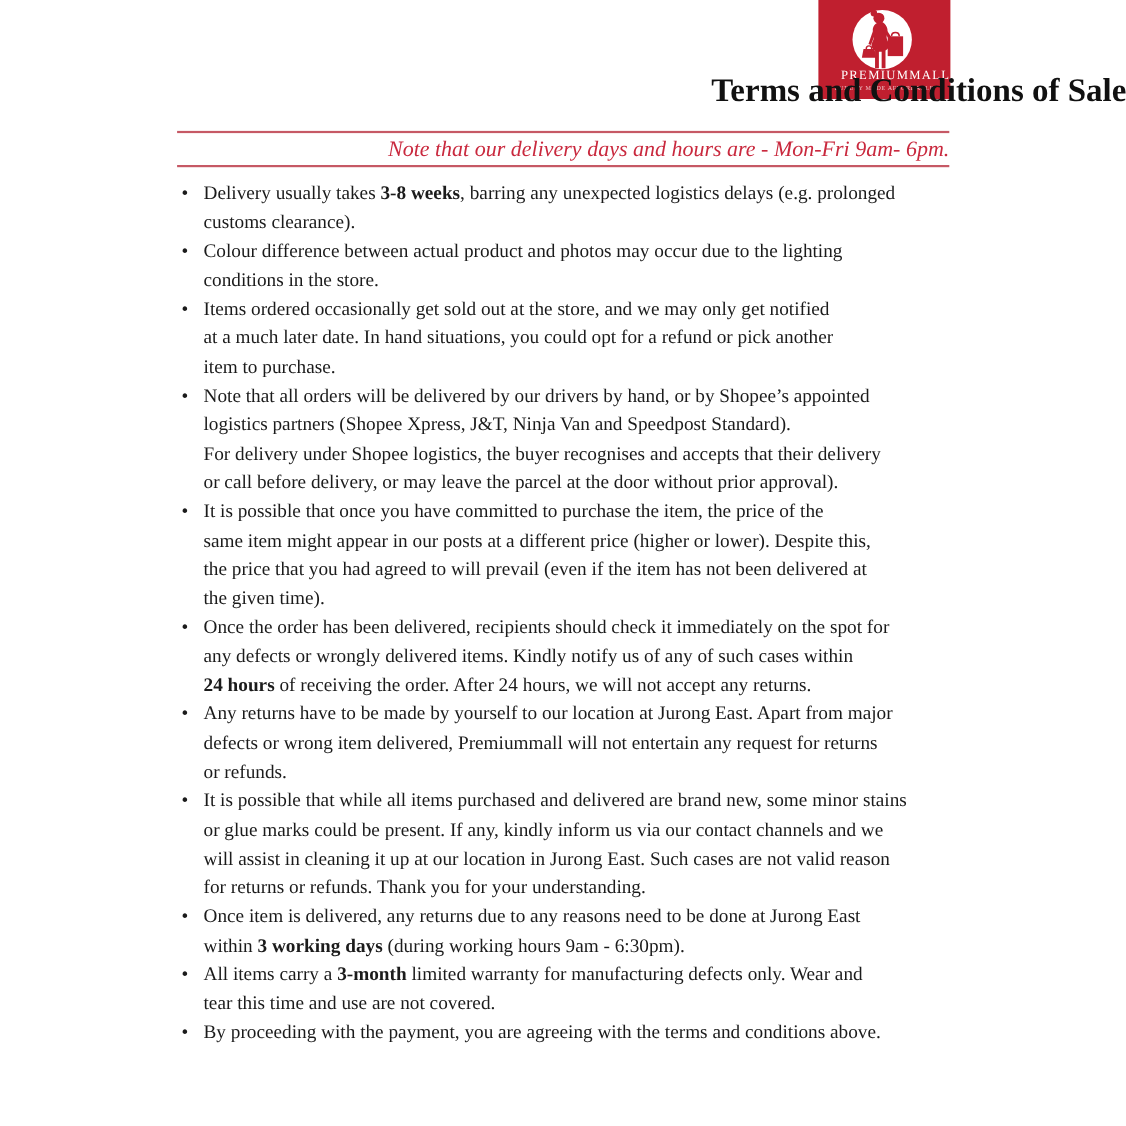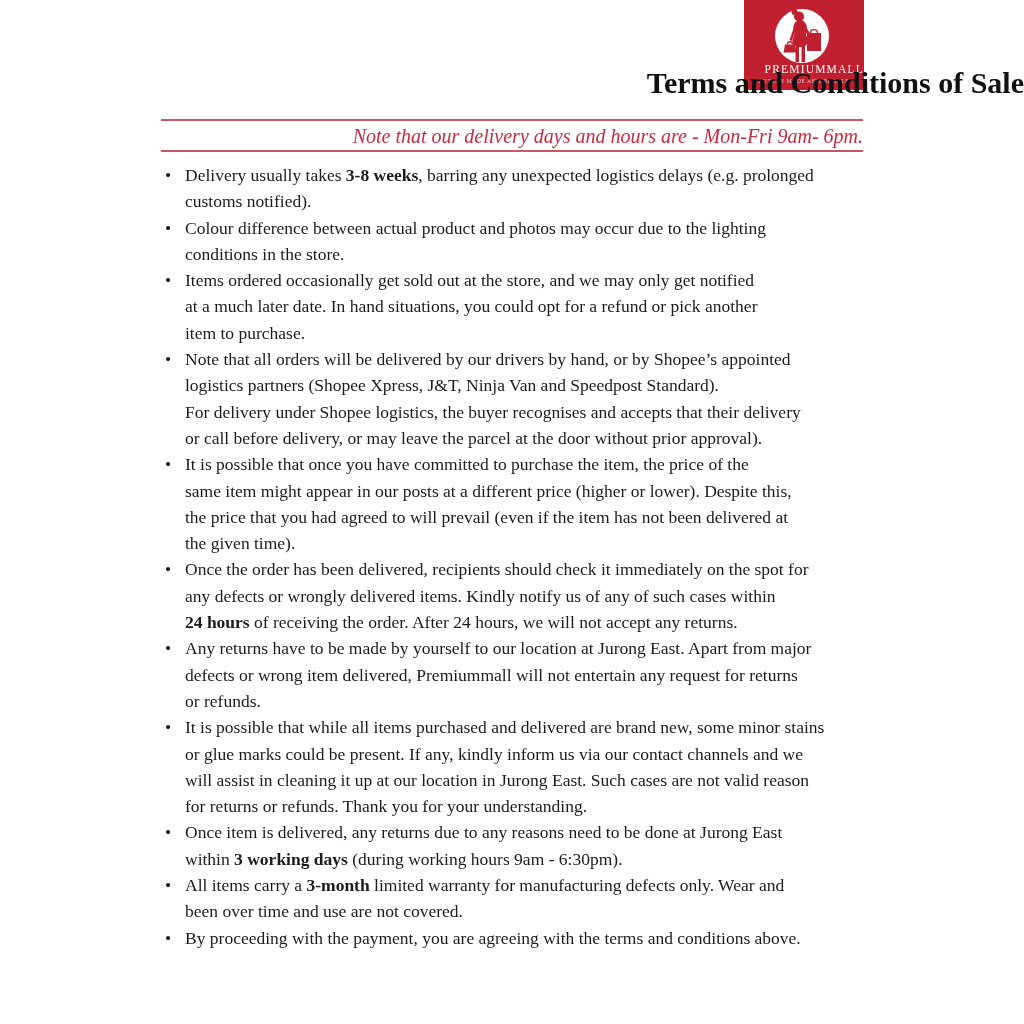--- a/index.html
+++ b/index.html
@@ -140,21 +140,21 @@
 
   <h1 class="title">Terms and Conditions of Sale</h1>
 
   <div class="rule rule-top"></div>
   <div class="note">Note that our delivery days and hours are - Mon-Fri 9am- 6pm.</div>
   <div class="rule rule-bottom"></div>
 
   <ul class="terms" id="terms-list">
       <li>
         <div class="line"><span>Delivery usually takes </span><b>3-8 weeks</b><span>, barring any unexpected logistics delays (e.g. prolonged</span></div>
-        <div class="line"><span>customs notified).</span></div>
+        <div class="line"><span>customs clearance).</span></div>
       </li>
       <li>
         <div class="line"><span>Colour difference between actual product and photos may occur due to the lighting</span></div>
         <div class="line"><span>conditions in the store.</span></div>
       </li>
       <li>
         <div class="line"><span>Items ordered occasionally get sold out at the store, and we may only get notified</span></div>
         <div class="line"><span>at a much later date. In hand situations, you could opt for a refund or pick another</span></div>
         <div class="line"><span>item to purchase.</span></div>
       </li>
@@ -185,20 +185,20 @@
         <div class="line"><span>or glue marks could be present. If any, kindly inform us via our contact channels and we</span></div>
         <div class="line"><span>will assist in cleaning it up at our location in Jurong East. Such cases are not valid reason</span></div>
         <div class="line"><span>for returns or refunds. Thank you for your understanding.</span></div>
       </li>
       <li>
         <div class="line"><span>Once item is delivered, any returns due to any reasons need to be done at Jurong East</span></div>
         <div class="line"><span>within </span><b>3 working days</b><span> (during working hours 9am - 6:30pm).</span></div>
       </li>
       <li>
         <div class="line"><span>All items carry a </span><b>3-month</b><span> limited warranty for manufacturing defects only. Wear and</span></div>
-        <div class="line"><span>been over time and use are not covered.</span></div>
+        <div class="line"><span>tear this time and use are not covered.</span></div>
       </li>
       <li>
         <div class="line"><span>By proceeding with the payment, you are agreeing with the terms and conditions above.</span></div>
       </li>
     </ul>
 
 </div>
 
 </body></html>

